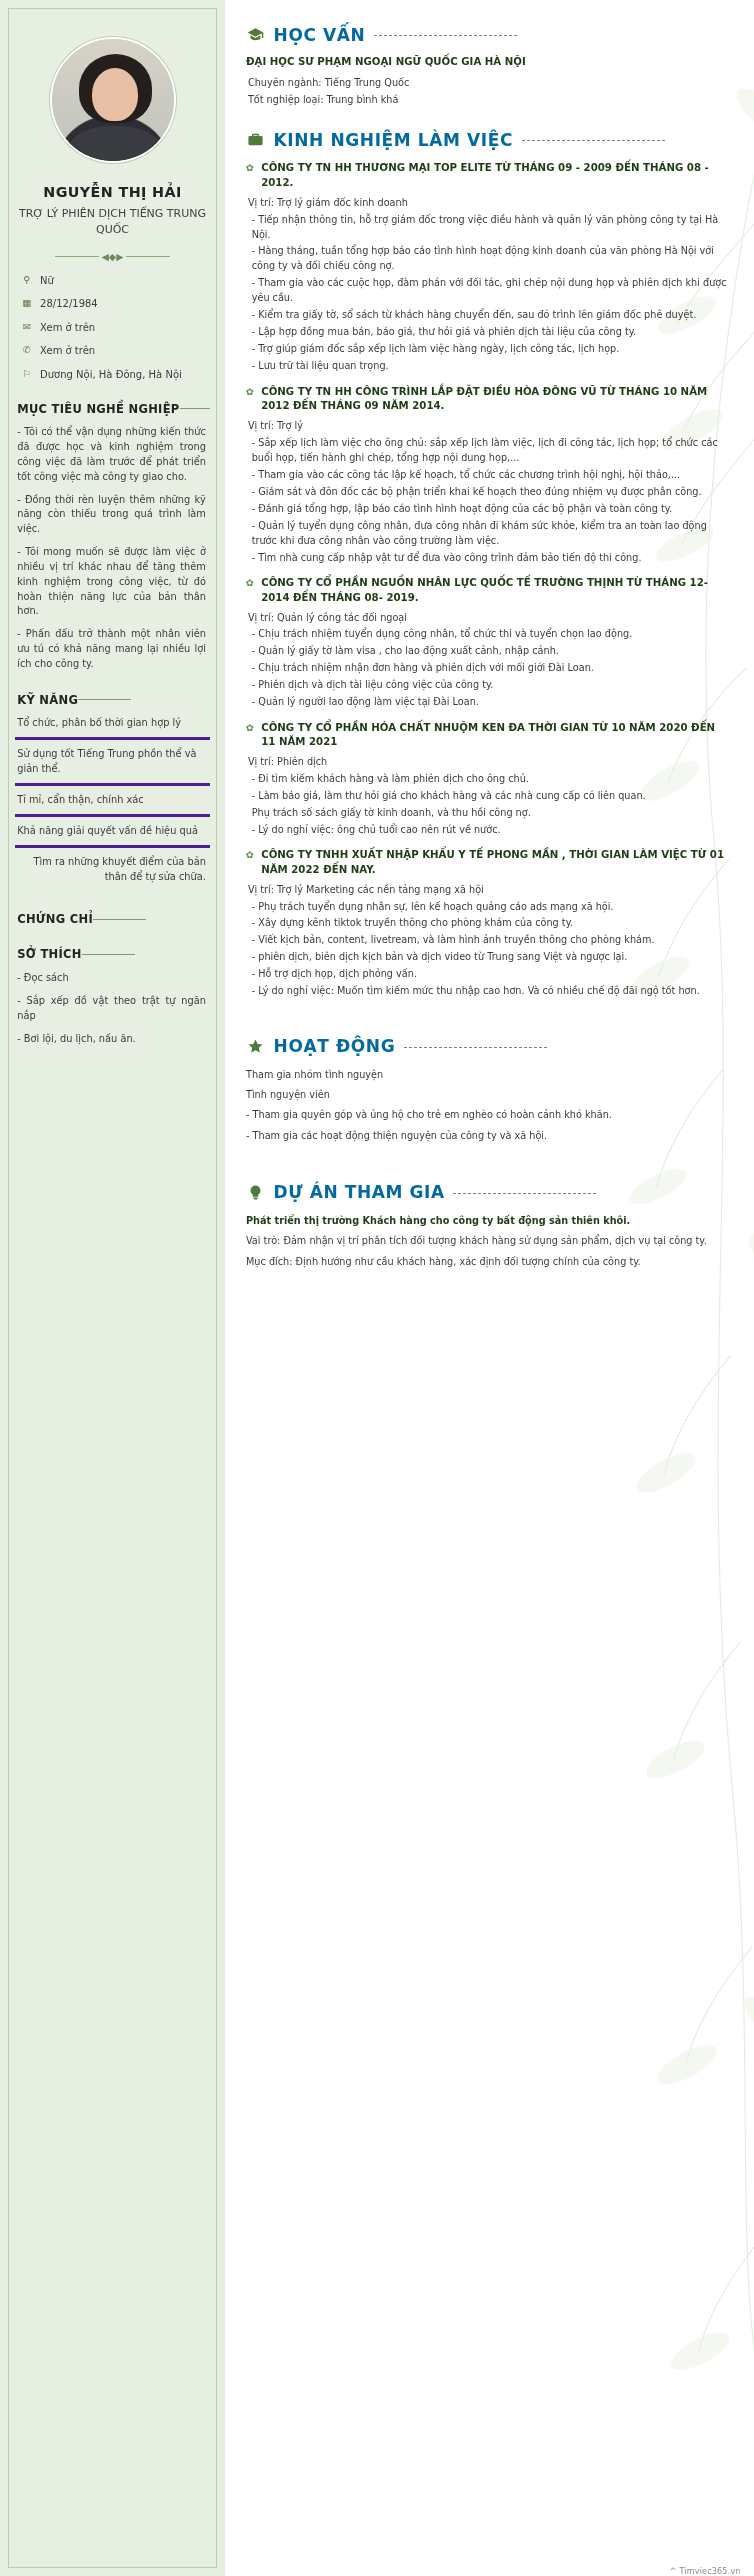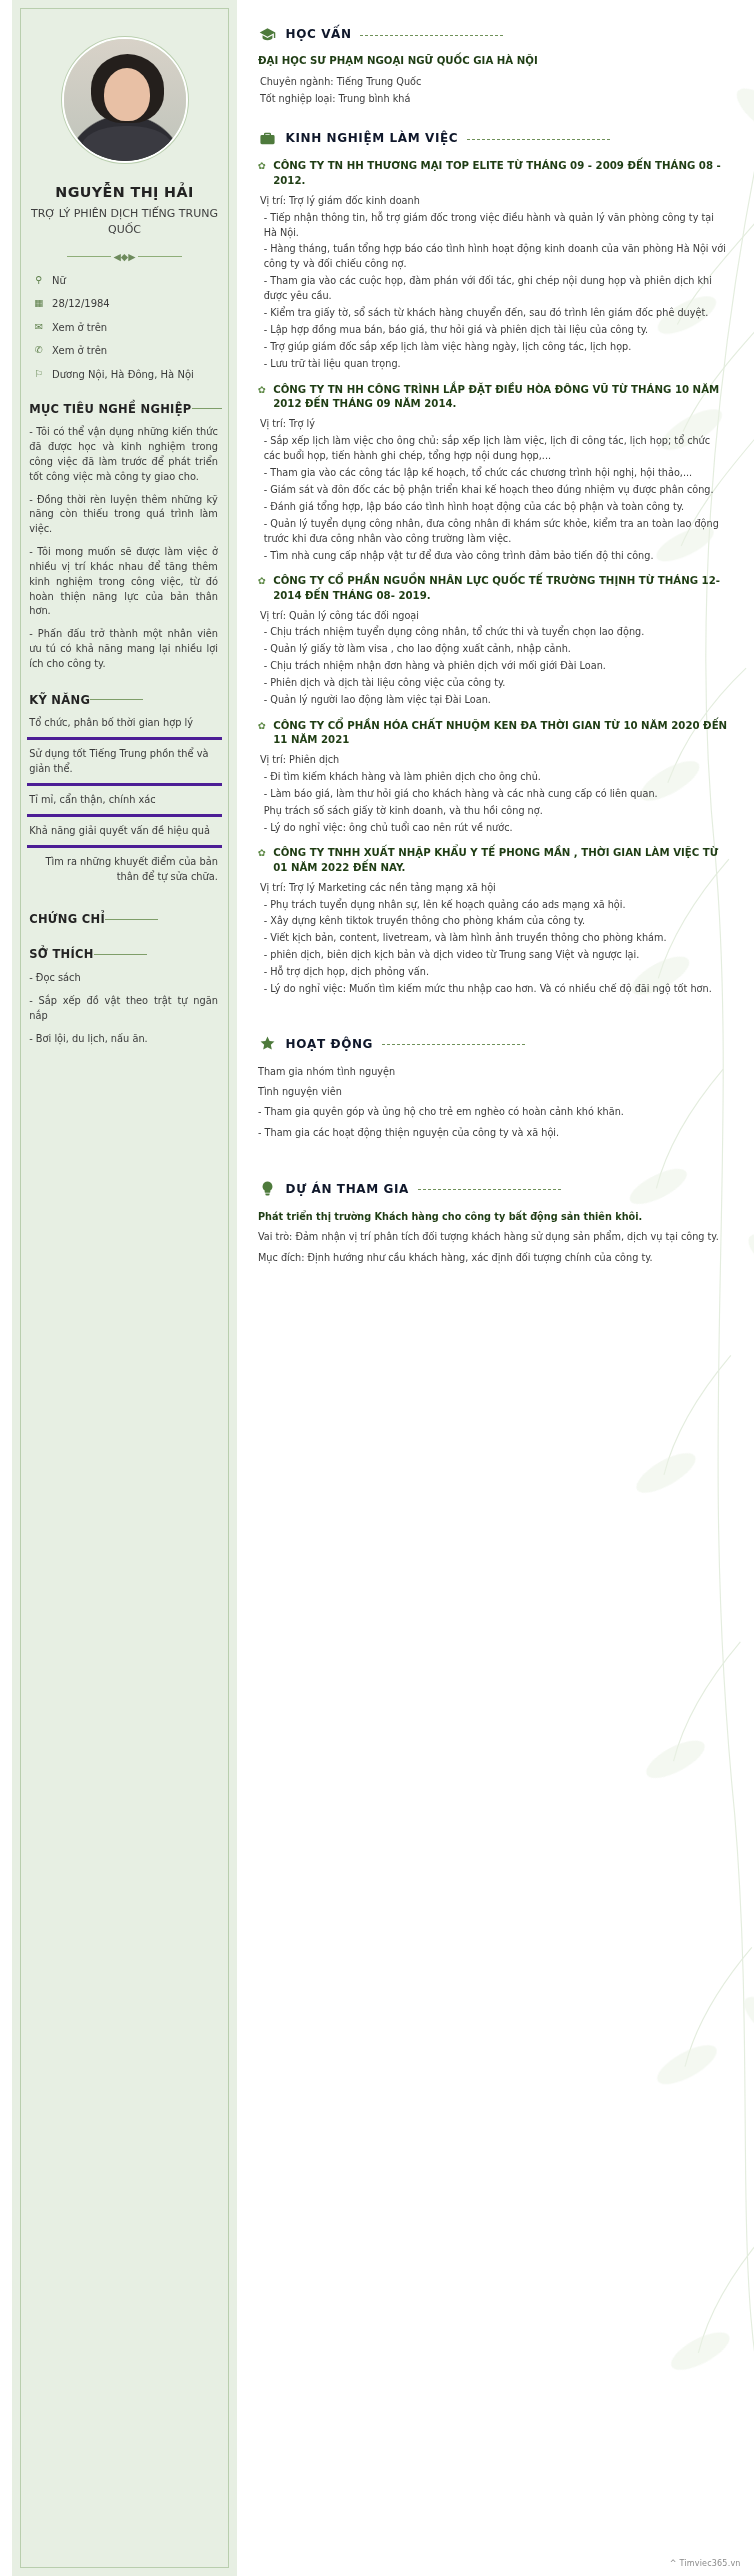--- a/index.html
+++ b/index.html
@@ -17,21 +17,20 @@
     background: #ffffff;
     overflow: hidden;
   }
   
   .left {
     width: 225px;
     background: #e7efe3;
     position: relative;
     padding: 25px 15.3px 29px 15.3px;
     flex: 0 0 225px;
-    margin-left: 12px;
   }
   .left::before {
     content: "";
     position: absolute;
     left: 7.6px; top: 7.6px; right: 7.6px; bottom: 7.6px;
     border: 1px solid #b9ceae;
     pointer-events: none;
   }
   .avatar-wrap {
     position: relative;
@@ -180,22 +179,22 @@
     margin: 3.8px 0 10.5px 0;
   }
   .rsec-head .badge {
     width: 19px; height: 19px;
     flex: 0 0 19px;
     color: #4e7a3c;
     display: flex; align-items: center; justify-content: center;
   }
   .rsec-head .t {
     font-weight: bold;
-    font-size: 12px;
-    color: #0f172a;
+    font-size: 17px;
+    color: #0369a1;
     letter-spacing: 0.6px;
     white-space: nowrap;
   }
   .rsec-head .dashes {
     flex: 1;
     height: 1px;
     border-top: 1.4px dashed #6f9159;
     margin-top: 1.9px;
     max-width: 143px;
   }
@@ -235,21 +234,21 @@
     color: #3b3b3b;
     line-height: 1.6;
     margin-bottom: 4.8px;
   }
   .para.bold { font-weight: bold; color: #1f3d14; }
   .block { margin-bottom: 3.8px; }
   .gap-lg { height: 15.3px; }
   .footer {
     position: absolute;
     right: 13.4px;
-    bottom: 8px;
+    bottom: 0;
     font-size: 8px;
     color: #8a8a8a;
     letter-spacing: 0.2px;
     margin-left: 16px;
   }
 </style>
 </head>
 <body>
 
 <div class="cv">

